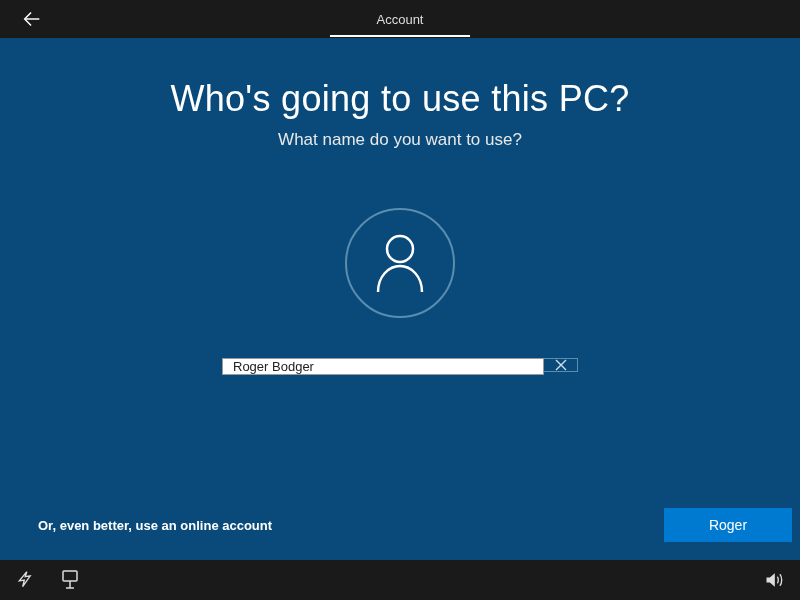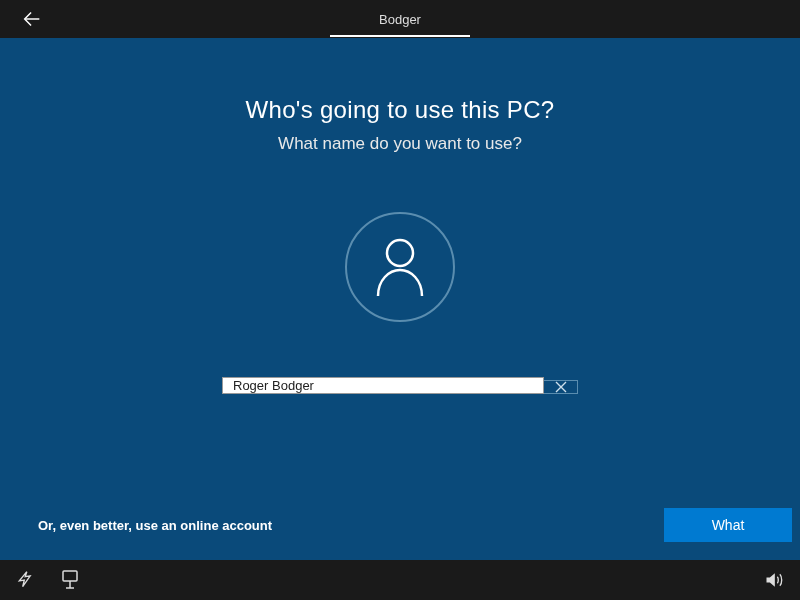--- a/index.html
+++ b/index.html
@@ -50,23 +50,23 @@
       left: 0;
       right: 0;
       bottom: 40px;
       background: #0a4a7a;
       display: flex;
       flex-direction: column;
     }
     .heading {
       color: #fff;
       font-weight: 300;
-      font-size: 24px;
+      font-size: 36px;
       text-align: center;
-      margin-top: 58px;
+      margin-top: 40px;
       letter-spacing: 0.3px;
     }
     .subheading {
       color: #e8e8e8;
       font-size: 17px;
       text-align: center;
       margin-top: 10px;
     }
     .user-circle {
       width: 110px;
@@ -76,21 +76,21 @@
       margin: 58px auto 0;
       display: flex;
       align-items: center;
       justify-content: center;
     }
     .input-row {
       width: 356px;
       height: 32px;
       margin: 40px auto 0;
       display: flex;
-      align-items: flex-end;
+      align-items: flex-start;
     }
     .name-input {
       flex: 1;
       background: #fff;
       border: 1px solid #999;
       font-size: 13px;
       color: #222;
       padding: 0 10px;
       outline: none;
       font-family: inherit;
@@ -160,21 +160,21 @@
 </head>
 <body>
 
 <div class="topbar">
   <div class="back-arrow">
     <svg width="22" height="22" viewBox="0 0 24 24" fill="none" stroke="#fff" stroke-width="1.6">
       <path d="M20 12H5"></path>
       <path d="M11 5l-7 7 7 7"></path>
     </svg>
   </div>
-  <div class="topbar-tab">Bodger</div>
+  <div class="topbar-tab">Account</div>
 </div>
 
 <div class="main">
   <h1 class="heading">Who's going to use this PC?</h1>
   <div class="subheading">What name do you want to use?</div>
 
   <div class="user-circle">
     <svg width="56" height="62" viewBox="0 0 56 62" fill="none" stroke="#fff" stroke-width="2.5">
       <circle cx="28" cy="17" r="13"></circle>
       <path d="M6 60c0-16 11-26 22-26s22 10 22 26"></path>
@@ -185,21 +185,21 @@
     <input type="text" class="name-input" value="Roger Bodger" style="">
     <div class="clear-btn">
       <svg width="12" height="12" viewBox="0 0 12 12" stroke="#cfe0ec" stroke-width="1.4">
         <path d="M1 1l10 10M11 1L1 11"></path>
       </svg>
     </div>
   </div>
 
   <div class="bottom-row">
     <div class="online-link">Or, even better, use an online account</div>
-    <button class="next-btn">What</button>
+    <button class="next-btn">Roger</button>
   </div>
 </div>
 
 <div class="taskbar">
   <div class="taskbar-left">
     <div class="taskbar-icon">
       <svg width="20" height="20" viewBox="0 0 24 24" fill="none" stroke="#ddd" stroke-width="1.6">
         <path d="M13 2l-2 6 6-1-9 13 2-8-6 1z"></path>
       </svg>
     </div>

